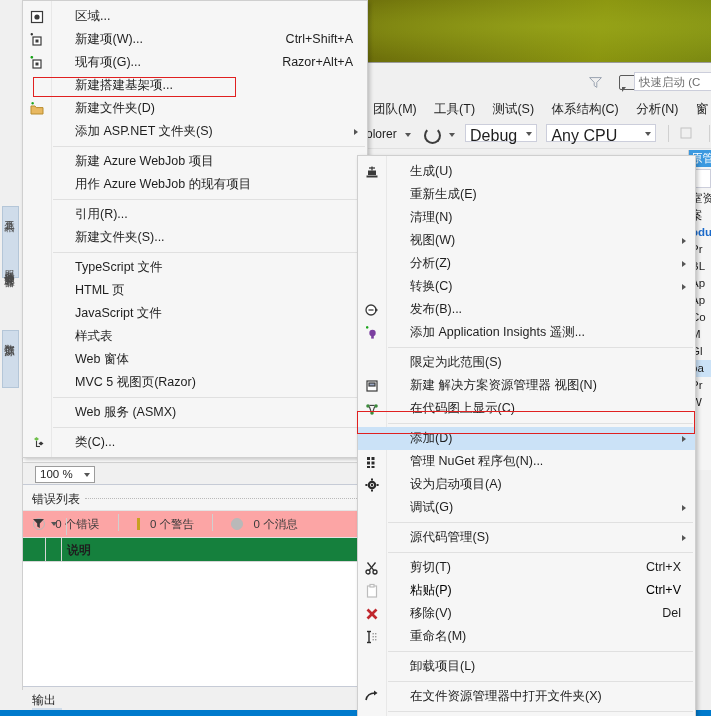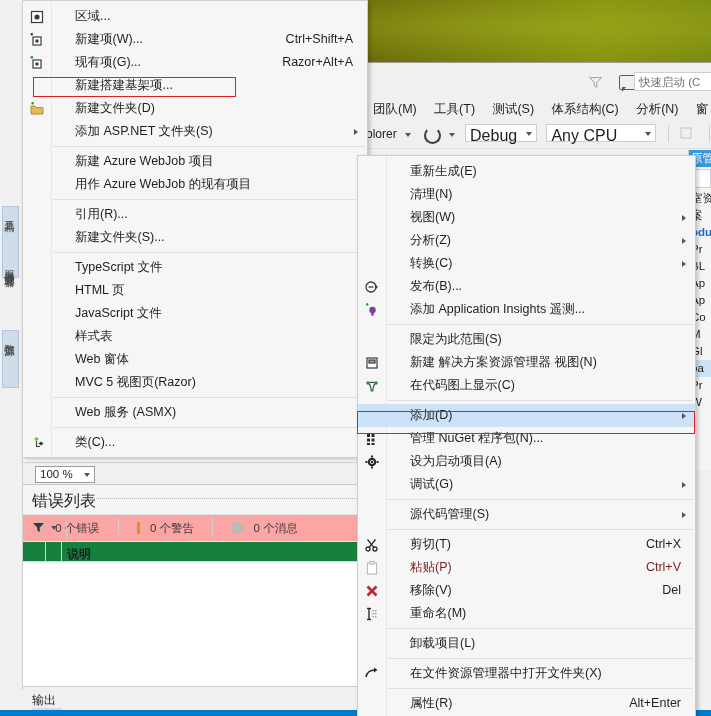--- a/index.html
+++ b/index.html
@@ -68,21 +68,21 @@
   .vtab-bar{position:absolute;left:2px;width:15px;background:#cfdcea;border:1px solid #b4c6d8;}
   #editor-area{position:absolute;left:22px;top:0;width:341px;height:690px;background:#fff;
     border-right:1px solid #cfcfcf;}
   #zoom-bar{position:absolute;left:23px;top:462px;width:340px;height:22px;background:#f0f0f0;
     border-top:1px solid #d6d6d6;}
   #zoom-combo{position:absolute;left:12px;top:3px;width:60px;height:17px;background:#fff;
     border:1px solid #9c9c9c;font-size:11.5px;padding:1px 0 0 4px;box-sizing:border-box;}
   #zoom-combo .caret{position:absolute;right:4px;top:6px;margin:0;}
   #errorlist{position:absolute;left:23px;top:484px;width:340px;height:202px;background:#f5f5f5;
     border-top:1px solid #c6cbd6;}
-  #el-title{font-size:16px;padding:6px 0 2px 9px;color:#1e1e1e;position:relative;}
+  #el-title{font-size:12px;padding:6px 0 2px 9px;color:#1e1e1e;position:relative;}
   #el-title:after{content:"";position:absolute;left:62px;top:13px;right:4px;height:1px;
     border-top:1px dotted #b9b9b9;}
   #el-toolbar{height:26px;border-top:1px solid #e3e3e3;border-bottom:1px solid #e3e3e3;
     background:#fca5a5;position:relative;white-space:nowrap;font-size:11.5px;color:#3a3a3a;}
   .el-cnt{display:inline-block;padding:6px 10px 0 4px;vertical-align:top;}
   .el-ico{display:inline-block;width:12px;height:12px;border-radius:50%;margin:7px 3px 0 10px;
     vertical-align:top;border:1.5px solid #9a9a9a;box-sizing:border-box;}
   .el-funnel{position:absolute;left:10px;top:8px;width:11px;height:9px;}
   #el-header{height:24px;background:#15803d;border-bottom:1px solid #d6d6d6;position:relative;font-weight:bold;}
   #el-desc{position:absolute;left:44px;top:4px;font-size:12px;}
@@ -93,21 +93,21 @@
   #output-tab .ul{position:absolute;left:9px;top:21px;width:30px;height:2px;background:#cfdcea;}
   #statusbar{position:absolute;left:0;top:710px;width:711px;height:6px;background:#007acc;}
   
   .ctxmenu{position:absolute;background:#f6f6f6;border:1px solid #cfcfcf;
     box-shadow:2px 2px 4px rgba(0,0,0,.22);font-size:12.5px;color:#1e1e1e;z-index:40;}
   .ctxmenu .gutter{position:absolute;left:0;top:0;bottom:0;width:28px;background:#f6f6f6;
     border-right:1px solid #e8e8e8;}
   .mrow{position:relative;height:23px;line-height:23px;white-space:nowrap;z-index:2;}
   .mrow .lbl{position:absolute;left:52px;top:0;}
   .mrow .acc{position:absolute;right:14px;top:0;color:#1e1e1e;}
-  .mrow.disabled .lbl,.mrow.disabled .acc{color:#7f1d1d;}
+  .mrow.disabled .lbl,.mrow.disabled .acc{color:#000000;}
   .mrow.hl{background:#cbe2f7;}
   .mrow .sub{position:absolute;right:9px;top:9px;width:0;height:0;
     border-top:3.5px solid transparent;border-bottom:3.5px solid transparent;border-left:4.5px solid #555;}
   .msep{height:1px;background:#e0e0e0;margin:3px 2px 3px 30px;position:relative;z-index:2;}
   .mico{position:absolute;left:6px;top:4px;width:16px;height:16px;z-index:3;}
   .redbox{position:absolute;border:1px solid #e02020;box-sizing:border-box;z-index:60;pointer-events:none;}
   #menu-left{left:22px;top:0;width:344px;padding:4px 0 3px 0;}
   #menu-right{left:357px;top:155px;width:337px;padding:4px 0 3px 0;}
 </style>
 </head>
@@ -318,20 +318,29 @@
         </svg>
         <span class="lbl">类(C)...</span>
       </div>
     </div>
 </div>
 
 <div class="ctxmenu" id="menu-right">
   <div class="gutter"></div>
   <div id="menu-right-rows">
       <div class="mrow">
+        <svg class="mico" viewBox="0 0 16 16">
+          <rect x="4" y="6.5" width="8" height="4.5" fill="#3a3a3a"></rect>
+          <line x1="8" y1="6.5" x2="8" y2="2.5" stroke="#3a3a3a" stroke-width="1.3"></line>
+          <line x1="5" y1="4" x2="11" y2="4" stroke="#3a3a3a" stroke-width="1.3"></line>
+          <rect x="2.5" y="11.5" width="11" height="2" fill="#3a3a3a"></rect>
+        </svg>
+        <span class="lbl">生成(U)</span>
+      </div>
+      <div class="mrow">
         <span class="lbl">重新生成(E)</span>
       </div>
       <div class="mrow">
         <span class="lbl">清理(N)</span>
       </div>
       <div class="mrow">
         <span class="lbl">视图(W)</span>
         <span class="sub"></span>
       </div>
       <div class="mrow">

